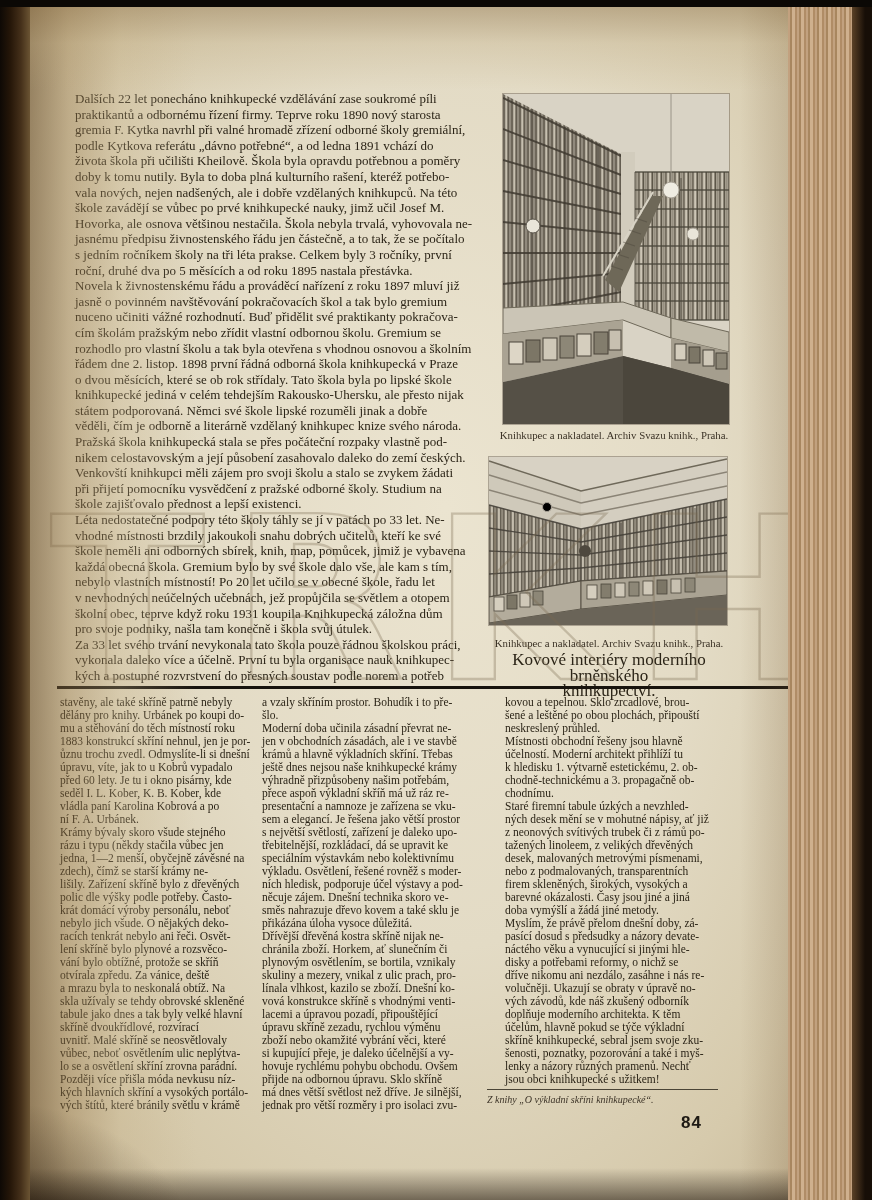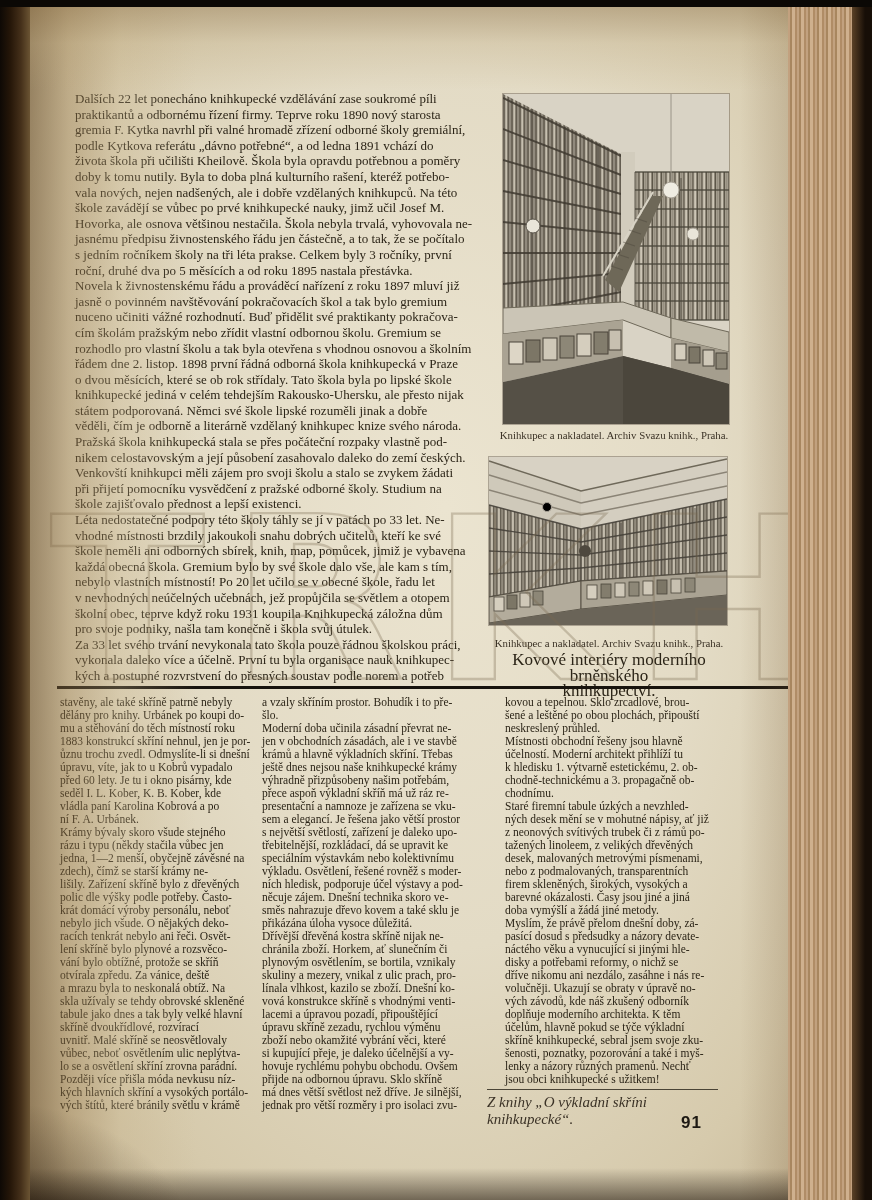--- a/index.html
+++ b/index.html
@@ -33,21 +33,21 @@
   .col-mid{left:262px;width:218px;}
   .col-right{left:505px;width:231px;}
   .caption{position:absolute;font-size:10.8px;color:#3b3226;text-align:center;z-index:3;}
   .caption1{left:486px;top:429px;width:256px;}
   .caption2{left:483px;top:637px;width:252px;}
   .subcaption{position:absolute;left:483px;top:652px;width:252px;text-align:center;
         font-size:17px;line-height:15.5px;color:#2b2417;white-space:pre-line;z-index:3;}
   .rule-main{position:absolute;left:57px;top:686px;width:763px;height:3px;background:#17130d;z-index:3;}
   .foot-rule{position:absolute;left:487px;top:1089px;width:231px;height:1px;background:#4a4436;z-index:3;}
   .footnote{position:absolute;left:487px;top:1094px;width:240px;font-style:italic;
-        font-size:15px;color:#3b3226;z-index:3;}
+        font-size:10px;color:#3b3226;z-index:3;}
   .pageno{position:absolute;left:681px;top:1113px;font-family:"Liberation Sans","DejaVu Sans",sans-serif;
         font-size:17px;font-weight:bold;color:#1d1913;letter-spacing:1px;z-index:3;}
   
   .photo{position:absolute;z-index:2;outline:1px solid rgba(60,50,40,.35);}
   .photo1{left:503px;top:94px;width:226px;height:330px;}
   .photo2{left:489px;top:457px;width:238px;height:168px;}
   .photo svg{display:block;width:100%;height:100%;}
   
   .watermark{position:absolute;left:42px;top:458px;width:810px;height:270px;z-index:4;
         opacity:.32;pointer-events:none;}
@@ -310,21 +310,21 @@
 doplňuje moderního architekta. K těm
 účelům, hlavně pokud se týče výkladní
 skříně knihkupecké, sebral jsem svoje zku-
 šenosti, poznatky, pozorování a také i myš-
 lenky a názory různých pramenů. Nechť
 jsou obci knihkupecké s užitkem!</div>
 
   <div class="foot-rule"></div>
   <div class="footnote">Z knihy „O výkladní skříni knihkupecké“.</div>
 
-  <div class="pageno">91</div>
+  <div class="pageno">84</div>
 
   <svg class="watermark" viewBox="0 0 820 270">
     <text x="8" y="222" font-family="DejaVu Sans, Liberation Sans, sans-serif" font-weight="bold" font-size="230" letter-spacing="26" fill="none" stroke="#7a6a50" stroke-width="2.4">TRKH</text>
   </svg>
 
   <div class="fore-edge-shade"></div>
   <div class="gutter-wash"></div>
   <div class="top-wash"></div>
   <div class="bottom-wash"></div>
   <div class="corner-shadow"></div>

